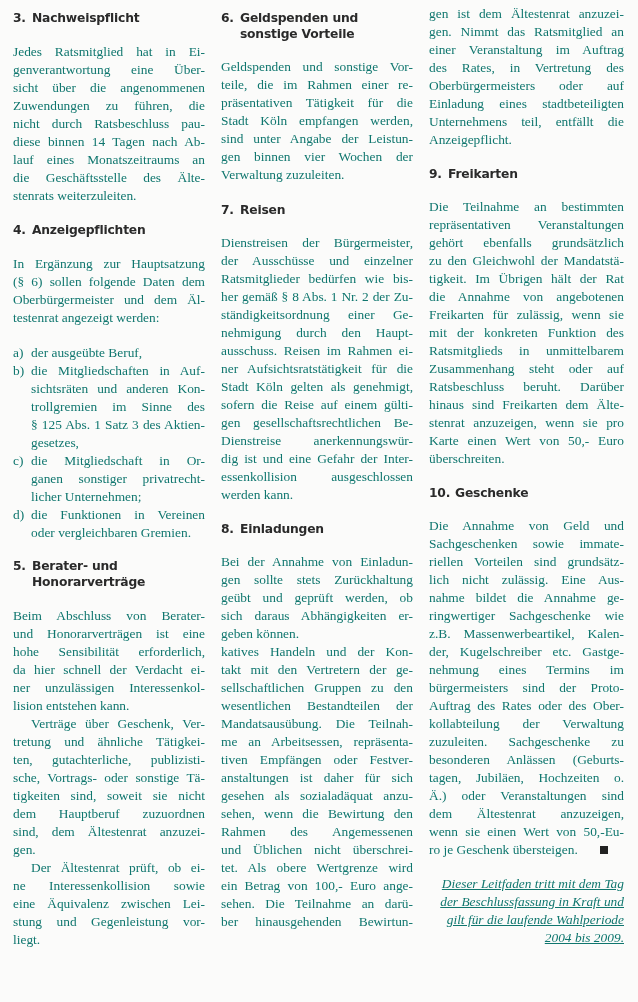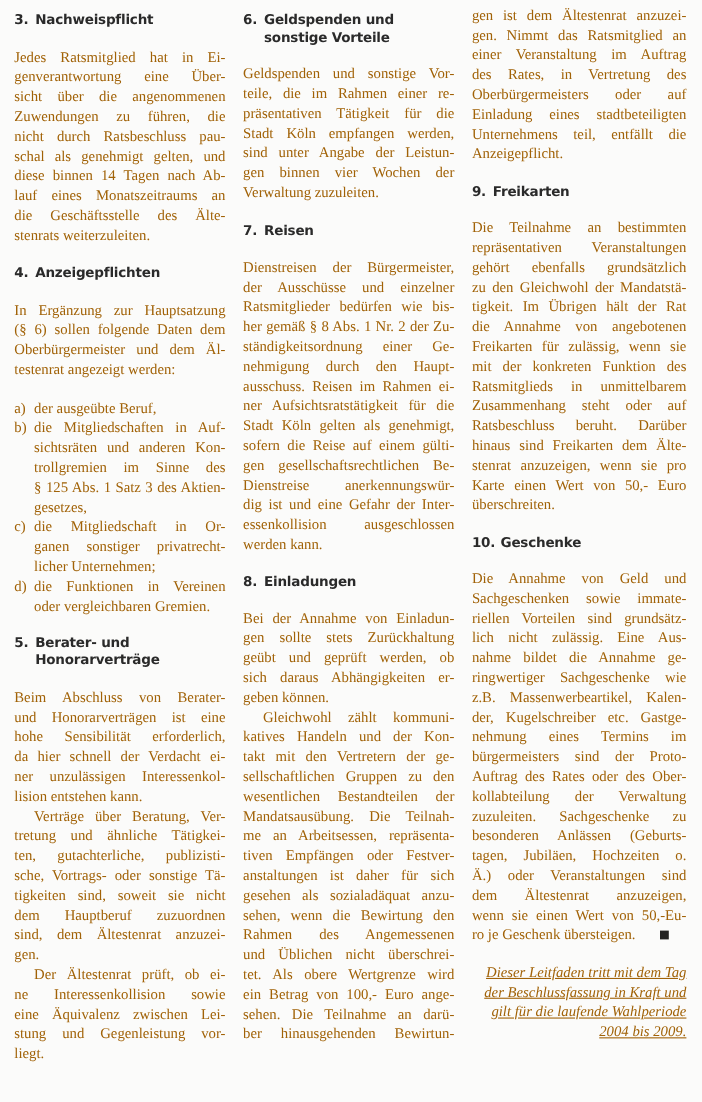--- a/index.html
+++ b/index.html
@@ -15,21 +15,21 @@
     color: #2a2a2a;
     line-height: 16px;
     display: flex;
     letter-spacing: -0.2px;
   }
   .heading .num { width: 19px; flex: none; }
   .heading .ttl { flex: 1; }
   .body {
     font-family: "Liberation Serif", serif;
     font-size: 13.4px;
-    color: #a16207;
+    color: #0f766e;
     line-height: 18px;
   }
   .line { display: block; text-align: justify; text-align-last: justify; white-space: nowrap; height: 18px; }
   .line.last { text-align-last: left; }
   .line.indent { padding-left: 18px; }
   .list-item { display: flex; }
   .list-item .mark { width: 18px; flex: none; }
   .list-item .lines { flex: 1; }
   .italic { font-style: italic; text-align: right; }
   .italic .line { text-align: center; text-align-last: right; text-decoration: underline; }
@@ -44,21 +44,20 @@
     <span class="num">3.</span>
     <span class="ttl">Nachweispflicht</span>
   </div>
   <div style="height:17px"></div>
   <div class="body">
       <span class="line">Jedes Ratsmitglied hat in Ei-</span>
       <span class="line">genverantwortung eine Über-</span>
       <span class="line">sicht über die angenommenen</span>
       <span class="line">Zuwendungen zu führen, die</span>
       <span class="line">nicht durch Ratsbeschluss pau-</span>
-      <span class="line">schal als genehmigt gelten, und</span>
       <span class="line">diese binnen 14 Tagen nach Ab-</span>
       <span class="line">lauf eines Monatszeitraums an</span>
       <span class="line">die Geschäftsstelle des Älte-</span>
       <span class="line last">stenrats weiterzuleiten.</span>
     </div>
 
   <div style="height:17px"></div>
   <div class="heading">
     <span class="num">4.</span>
     <span class="ttl">Anzeigepflichten</span>
@@ -116,21 +115,21 @@
   <div style="height:17px"></div>
   <div class="body">
       <span class="line">Beim Abschluss von Berater-</span>
       <span class="line">und Honorarverträgen ist eine</span>
       <span class="line">hohe Sensibilität erforderlich,</span>
       <span class="line">da hier schnell der Verdacht ei-</span>
       <span class="line">ner unzulässigen Interessenkol-</span>
       <span class="line last">lision entstehen kann.</span>
     </div>
   <div class="body">
-      <span class="line indent">Verträge über Beratung, Ver-</span>
+      <span class="line indent">Verträge über Geschenk, Ver-</span>
       <span class="line">tretung und ähnliche Tätigkei-</span>
       <span class="line">ten, gutachterliche, publizisti-</span>
       <span class="line">sche, Vortrags- oder sonstige Tä-</span>
       <span class="line">tigkeiten sind, soweit sie nicht</span>
       <span class="line">dem Hauptberuf zuzuordnen</span>
       <span class="line">sind, dem Ältestenrat anzuzei-</span>
       <span class="line last">gen.</span>
     </div>
   <div class="body">
       <span class="line indent">Der Ältestenrat prüft, ob ei-</span>
@@ -192,21 +191,20 @@
   </div>
   <div style="height:16px"></div>
   <div class="body">
       <span class="line">Bei der Annahme von Einladun-</span>
       <span class="line">gen sollte stets Zurückhaltung</span>
       <span class="line">geübt und geprüft werden, ob</span>
       <span class="line">sich daraus Abhängigkeiten er-</span>
       <span class="line last">geben können.</span>
     </div>
   <div class="body">
-      <span class="line indent">Gleichwohl zählt kommuni-</span>
       <span class="line">katives Handeln und der Kon-</span>
       <span class="line">takt mit den Vertretern der ge-</span>
       <span class="line">sellschaftlichen Gruppen zu den</span>
       <span class="line">wesentlichen Bestandteilen der</span>
       <span class="line">Mandatsausübung. Die Teilnah-</span>
       <span class="line">me an Arbeitsessen, repräsenta-</span>
       <span class="line">tiven Empfängen oder Festver-</span>
       <span class="line">anstaltungen ist daher für sich</span>
       <span class="line">gesehen als sozialadäquat anzu-</span>
       <span class="line">sehen, wenn die Bewirtung den</span>

